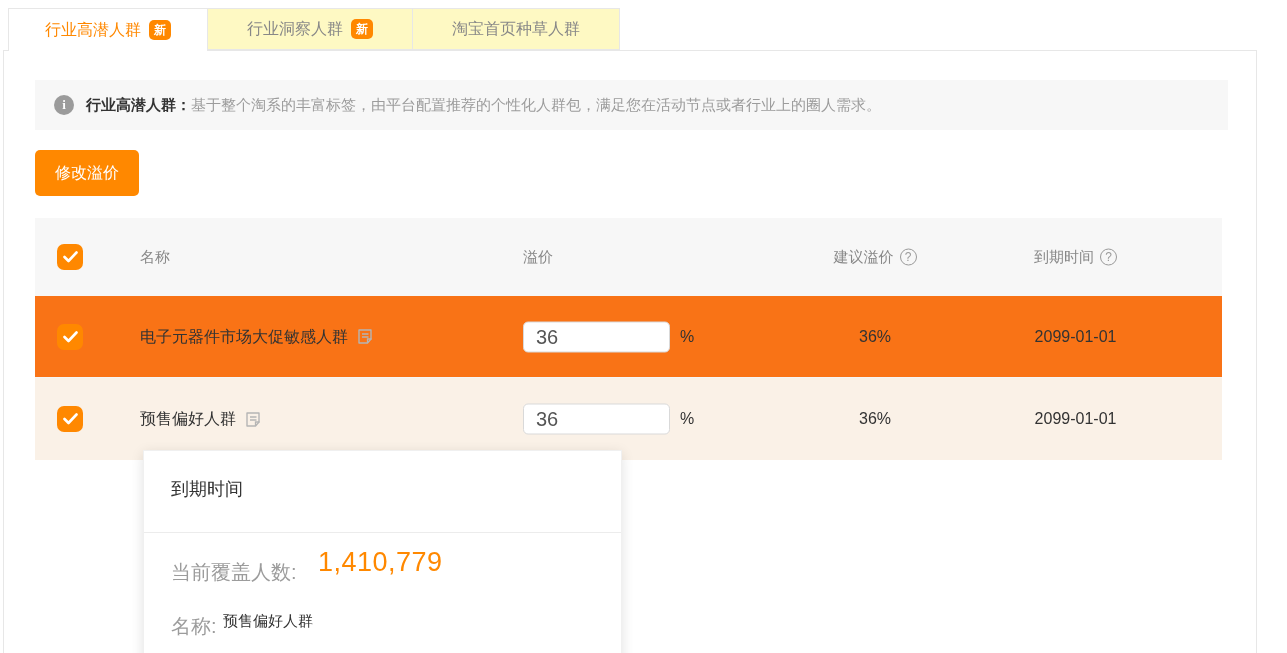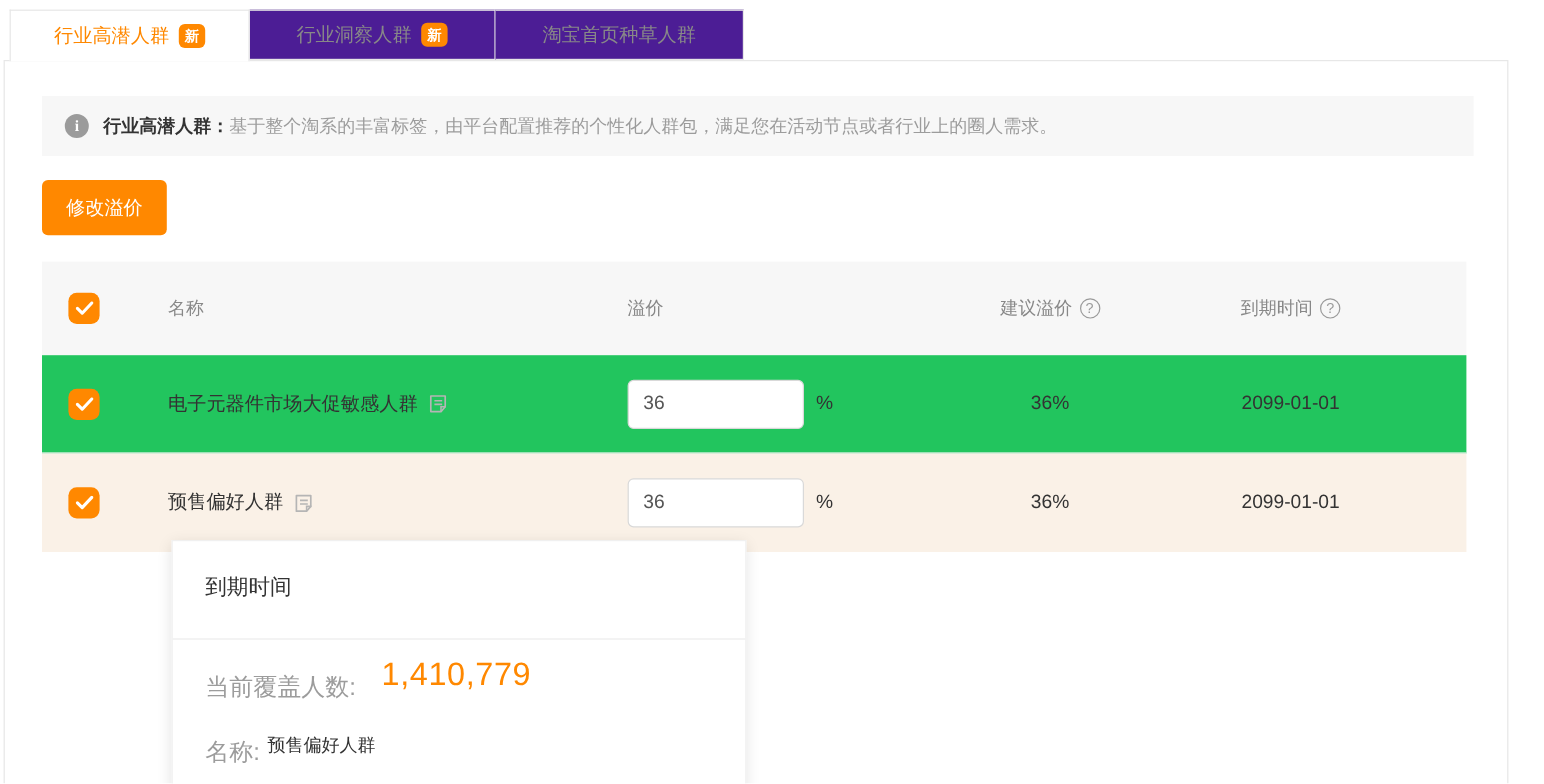--- a/index.html
+++ b/index.html
@@ -7,21 +7,21 @@
     font-family:"Liberation Sans","DejaVu Sans",sans-serif; color:#333; }
   .stage { position:relative; width:1287px; height:653px; background:#fff; overflow:hidden; }
 
   
   .panel { position:absolute; left:3px; top:50px; width:1254px; height:610px;
     background:#fff; border:1px solid #e7e7e7; }
 
   
   .tabs { position:absolute; left:8px; top:8px; display:flex; z-index:5; }
   .tab { height:42px; display:flex; align-items:center; justify-content:center; gap:8px;
-    font-size:16px; color:#888; background:#4c1d95; border:1px solid #e7e7e7;
+    font-size:16px; color:#888; background:#fef9c3; border:1px solid #e7e7e7;
     border-left:none; cursor:pointer; }
   .tab:first-child { border-left:1px solid #e7e7e7; }
   .tab-1 { width:200px; } .tab-2 { width:205px; } .tab-3 { width:207px; }
   .tab.active { background:#fff; color:#ff8800; height:43px; border-bottom:none; z-index:6; }
   .badge { background:#ff8800; color:#fff; font-size:12px; line-height:1;
     padding:4px 5px; border-radius:5px; font-weight:bold; }
 
   
   .banner { position:absolute; left:35px; top:80px; width:1193px; height:50px;
     background:#f7f7f7; display:flex; align-items:center; font-size:15px; z-index:2; }
@@ -32,21 +32,21 @@
   .banner-desc { color:#9c9c9c; }
 
   
   .modify-btn { position:absolute; left:35px; top:150px; width:104px; height:46px;
     background:#ff8800; color:#fff; font-size:16px; border:none; border-radius:5px;
     cursor:pointer; z-index:2; font-family:inherit; }
 
   
   .thead { position:absolute; left:35px; top:218px; width:1187px; height:78px;
     background:#f7f7f7; color:#888; font-size:15px; z-index:2; }
-  .trow { position:absolute; left:35px; width:1187px; height:82px; background:#22c55e;
+  .trow { position:absolute; left:35px; width:1187px; height:82px; background:#f97316;
     font-size:16px; z-index:2; border-bottom:1px solid #f5f5f5; }
   .trow.r1 { top:296px; }
   .trow.r2 { top:378px; background:#faf1e7; border-bottom:none; }
   .cell { position:absolute; top:50%; transform:translateY(-50%); white-space:nowrap; }
   .col-check { left:22px; }
   .col-name  { left:105px; display:flex; align-items:center; gap:8px; }
   .col-prem  { left:488px; }
   .col-sugg  { left:775px; width:130px; text-align:center; }
   .col-exp   { left:953px; width:175px; text-align:center; }
   .head-label { display:inline-flex; align-items:center; gap:6px; }
@@ -54,22 +54,22 @@
   .checkbox { width:26px; height:26px; background:#ff8800; border-radius:7px;
     display:flex; align-items:center; justify-content:center; cursor:pointer; }
 
   .help-icon { width:17px; height:17px; border:1px solid #9a9a9a; border-radius:50%;
     color:#9a9a9a; font-size:12px; line-height:15px; text-align:center; display:inline-block;
     cursor:pointer; }
 
   .doc-icon { display:inline-block; cursor:pointer; }
 
   .prem-input { position:absolute; left:488px; top:50%; transform:translateY(-50%);
-    width:147px; height:41px; border:1px solid #d9d9d9; border-radius:5px;
-    font-size:16px; color:#555; padding-left:12px; background:#fff; font-family:inherit; }
+    width:147px; height:31px; border:1px solid #d9d9d9; border-radius:5px;
+    font-size:20px; color:#555; padding-left:12px; background:#fff; font-family:inherit; }
   .pct { position:absolute; left:645px; top:50%; transform:translateY(-50%);
     font-size:16px; color:#333; }
 
   .name-text { color:#333; }
 
   
   .popup { position:absolute; left:143px; top:450px; width:479px; height:215px;
     background:#fff; border:1px solid #f0f0f0; box-shadow:0 3px 12px rgba(0,0,0,0.12);
     z-index:10; }
   .popup-title { position:absolute; left:27px; top:26px; font-size:18px; color:#333; }

